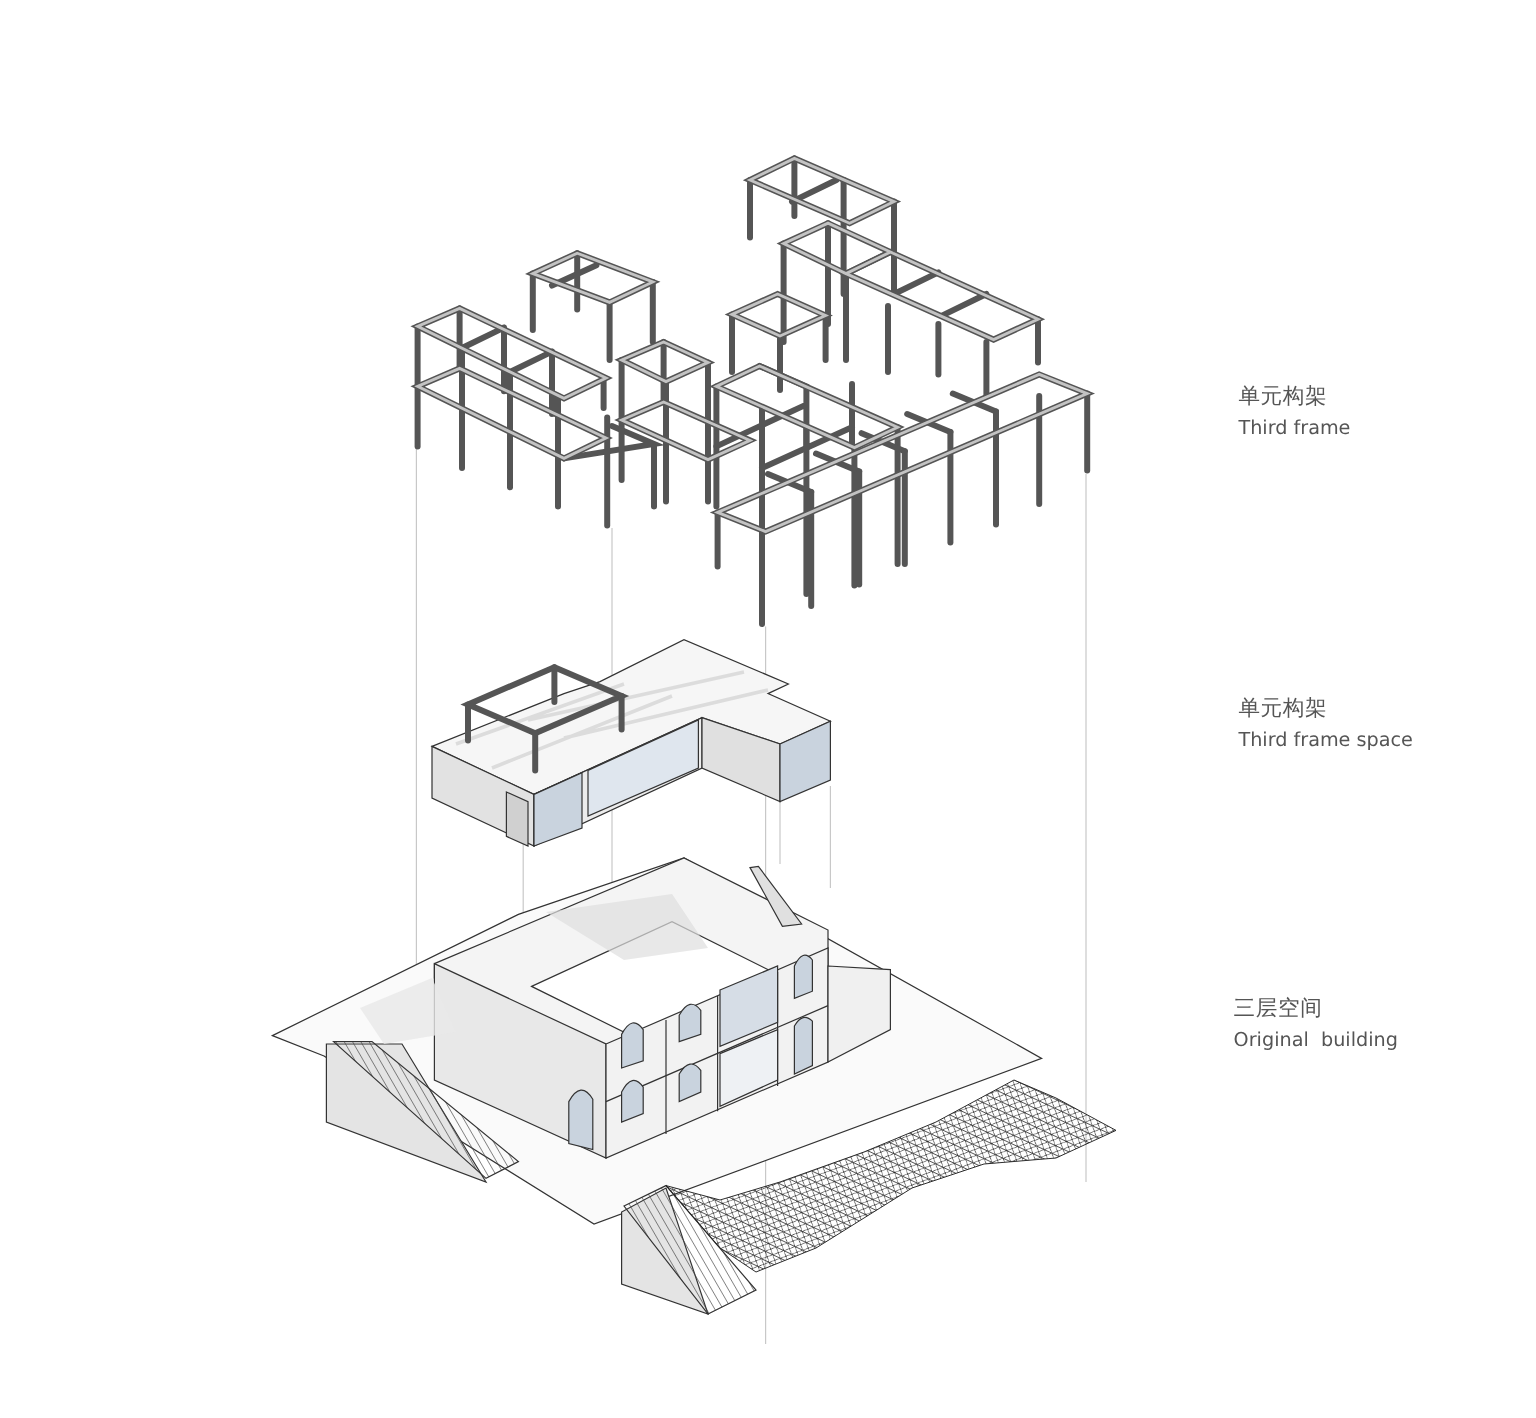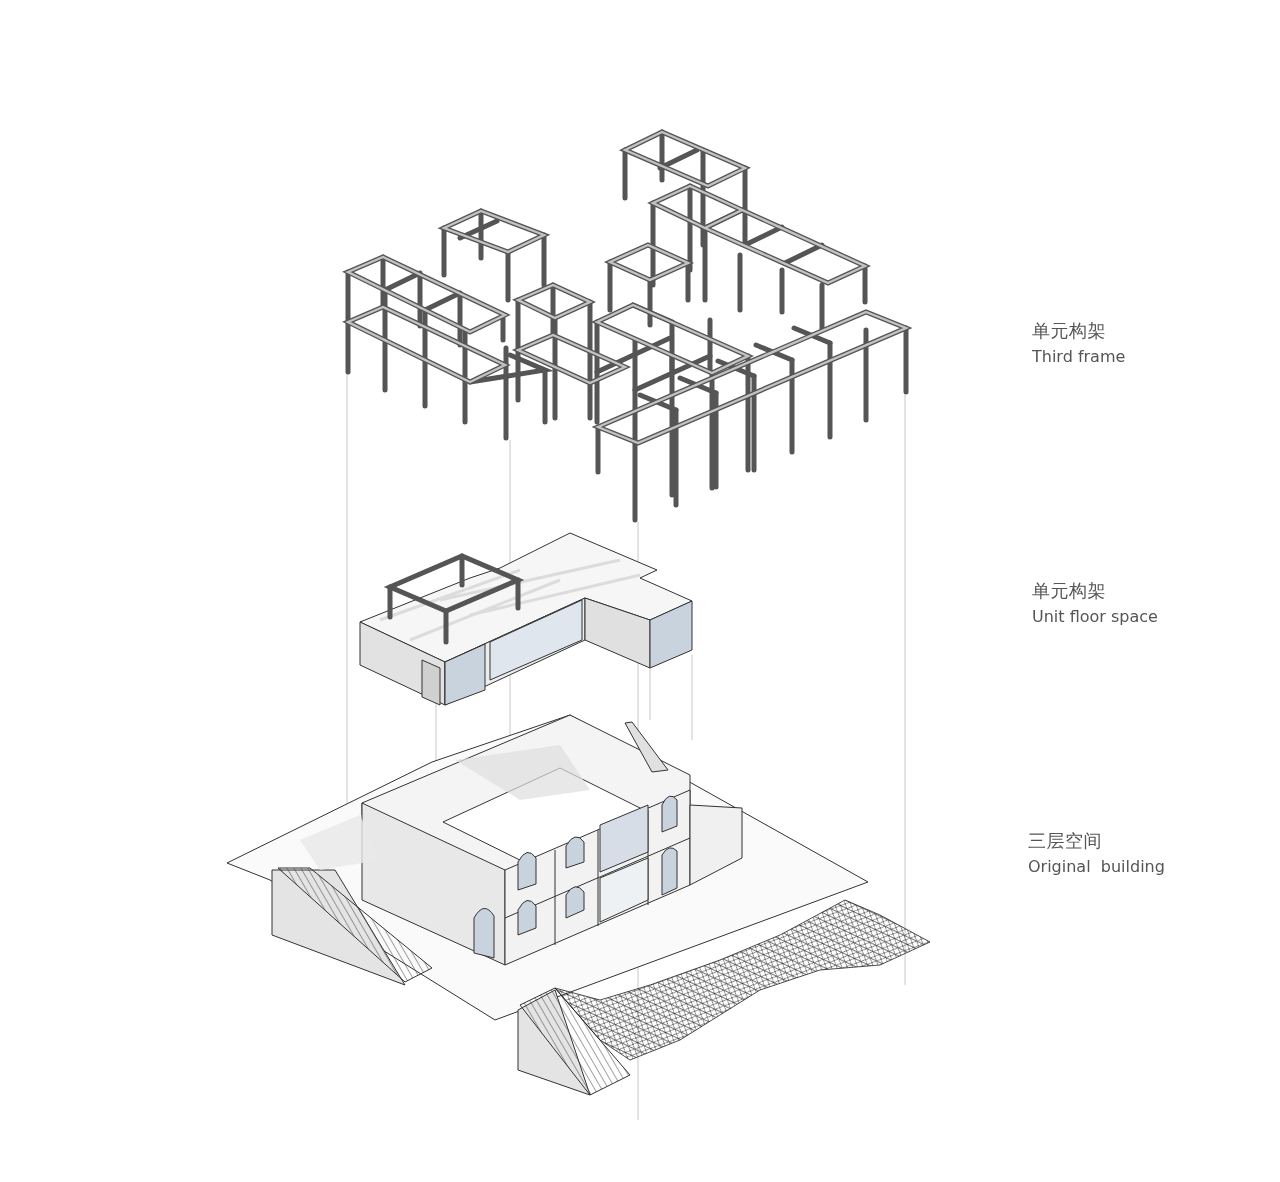--- a/index.html
+++ b/index.html
@@ -189,18 +189,18 @@
     <path d="M300 840 L360 815 L380 860 L320 870 Z" fill="#e9e9e9" opacity="0.8"></path>
   </g>
 </svg>
 
 <div class="label" id="lbl-frame">
   <span class="zh">单元构架</span>
   <span class="en">Third frame</span>
 </div>
 <div class="label" id="lbl-third">
   <span class="zh">单元构架</span>
-  <span class="en">Unit floor space</span>
+  <span class="en">Third frame space</span>
 </div>
 <div class="label" id="lbl-orig">
   <span class="zh">三层空间</span>
   <span class="en" style="white-space:pre">Original  building</span>
 </div>
 
 </body></html>

